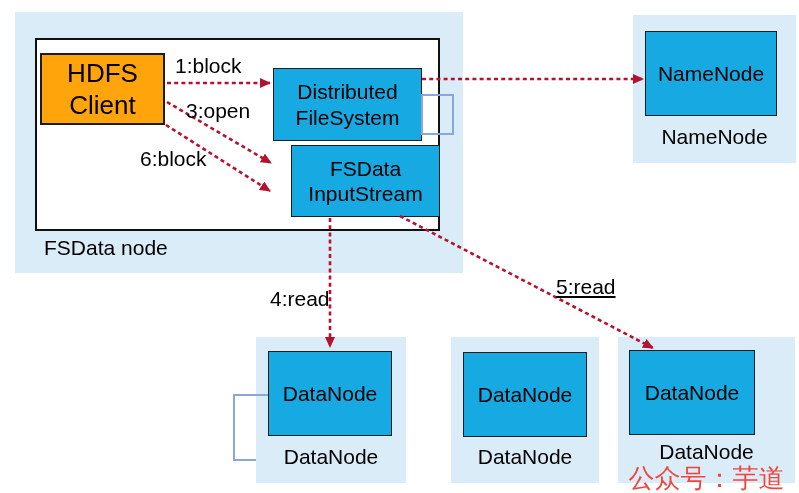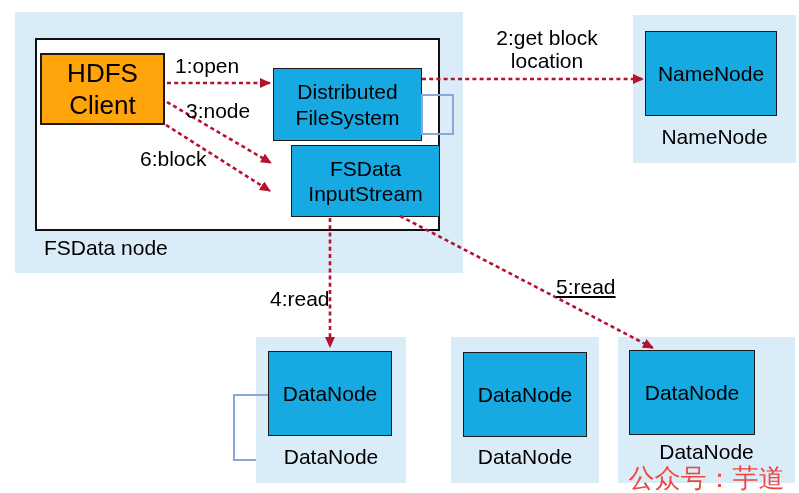--- a/index.html
+++ b/index.html
@@ -85,22 +85,22 @@
 <div class="stage">
 
   <div class="group" style="left:15px;top:12px;width:448px;height:261px;">
     <div class="outer" style="left:20px;top:26px;width:405px;height:193px;"></div>
     <div class="node orange" style="left:25px;top:41px;width:125px;height:72px;">HDFS
 Client</div>
     <div class="node" style="left:258px;top:56px;width:149px;height:73px;text-align:center;">Distributed
 FileSystem</div>
     <div class="node" style="left:276px;top:133px;width:149px;height:72px;">FSData
 InputStream</div>
-    <div class="lbl" style="left:160px;top:43px;">1:open</div>
-    <div class="lbl" style="left:171px;top:88px;">3:node</div>
+    <div class="lbl" style="left:160px;top:43px;">1:block</div>
+    <div class="lbl" style="left:171px;top:88px;">3:open</div>
     <div class="lbl" style="left:125px;top:136px;">6:block</div>
     <div class="lbl" style="left:29px;top:225px;">FSData node</div>
   </div>
 
   <div class="group" style="left:633px;top:15px;width:163px;height:148px;">
     <div class="node" style="left:12px;top:16px;width:132px;height:85px;">NameNode</div>
     <div class="caption" style="top:110px;">NameNode</div>
   </div>
 
   <div class="group" style="left:256px;top:337px;width:150px;height:146px;">
@@ -112,22 +112,20 @@
     <div class="node" style="left:12px;top:15px;width:124px;height:85px;">DataNode</div>
     <div class="caption" style="top:108px;">DataNode</div>
   </div>
 
   <div class="group" style="left:618px;top:337px;width:177px;height:146px;">
     <div class="node" style="left:11px;top:13px;width:126px;height:85px;">DataNode</div>
     <div class="caption" style="top:103px;">DataNode</div>
     <div class="watermark" style="top:124px;">公众号：芋道源码</div>
   </div>
 
-  <div class="lbl center" style="left:482px;top:27px;width:130px;">2:get block
-location</div>
   <div class="lbl" style="left:270px;top:288px;">4:read</div>
   <div class="lbl" style="left:556px;top:276px;text-decoration:underline;">5:read</div>
 
   <svg class="arrows" width="799" height="493" viewBox="0 0 799 493">
     <defs>
       <marker id="ah" markerUnits="userSpaceOnUse" markerWidth="12" markerHeight="10" refX="10" refY="5" orient="auto">
         <path d="M0,0 L11,5 L0,10 Z"></path>
       </marker>
     </defs>
     <path class="dash" d="M167,83 L270,83"></path>

